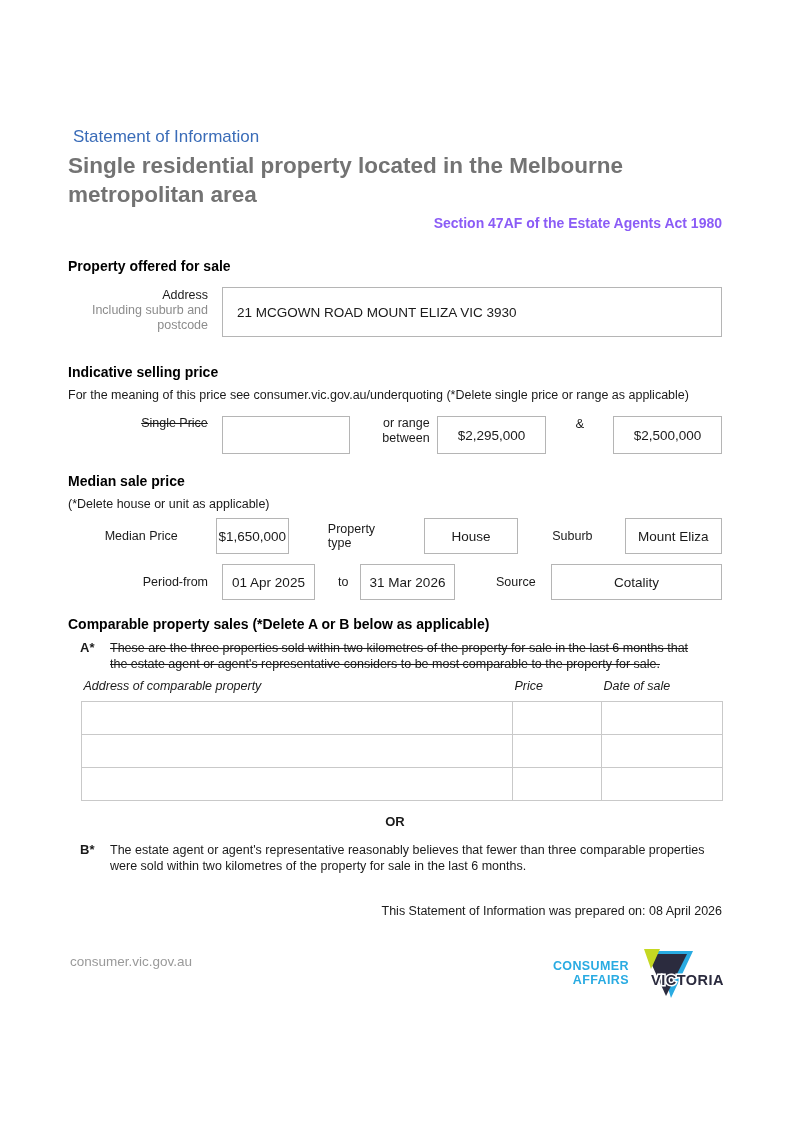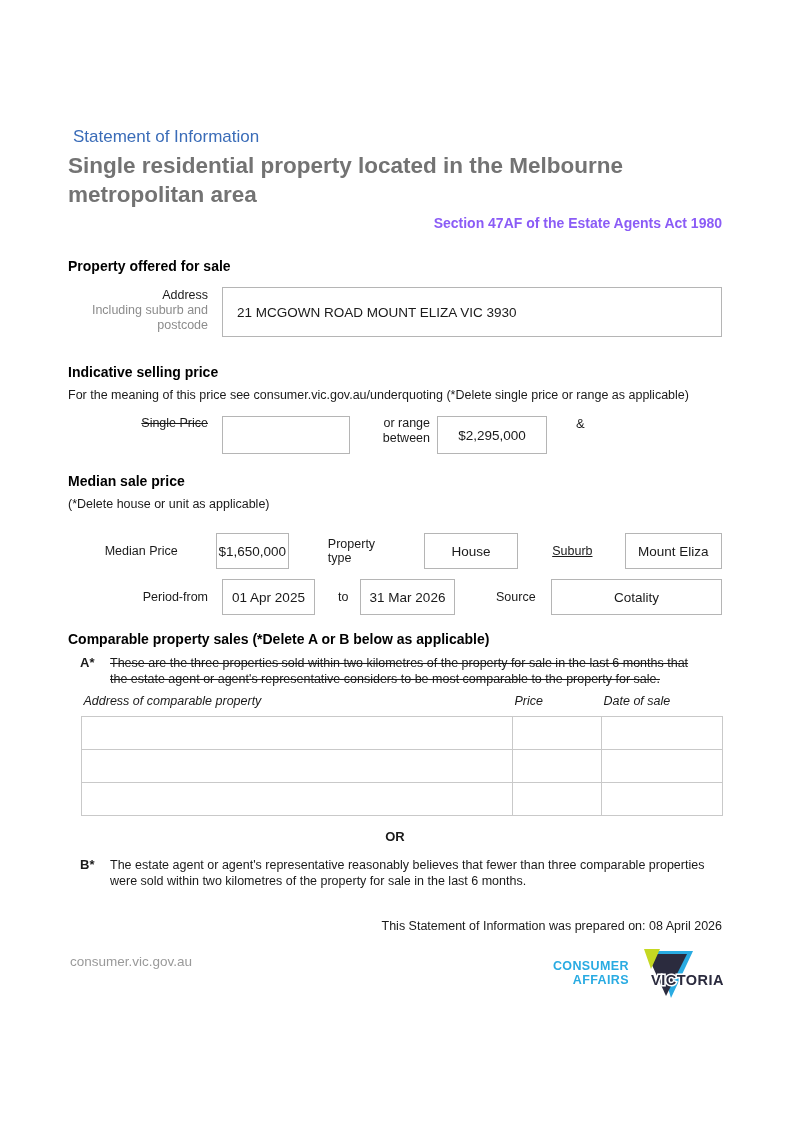--- a/index.html
+++ b/index.html
@@ -40,27 +40,27 @@
   .price-row { margin-top:13px; display:flex; align-items:flex-start; height:38px; }
   .single-price-lbl { width:140px; text-align:right; font-size:12.5px; text-decoration:line-through; }
   .single-price-box { width:128px; height:38px; margin-left:14px; }
   .range-lbl { width:56px; margin-left:24px; text-align:right; font-size:12.5px; line-height:15px; }
   .range-box1 { width:110px; height:38px; margin-left:7px; }
   .amp { margin-left:29px; font-size:13px; }
   .range-box2 { width:109px; height:38px; margin-left:29px; }
 
   
   .median-row { display:flex; align-items:center; height:36px; }
-  .median-row1 { margin-top:21px;gap:24px; }
+  .median-row1 { margin-top:6px;gap:24px; }
   .median-row2 { margin-top:10px; }
   .m-lbl1 { width:140px; text-align:right; font-size:12.5px; }
   .m-box-price { width:93px; height:36px; margin-left:14px; }
   .m-lbl-ptype { width:74px; margin-left:15px; font-size:12.5px; }
   .m-box-ptype { width:120px; height:36px; margin-left:14px; }
-  .m-lbl-suburb { width:42px; margin-left:10px; font-size:12.5px;text-decoration:underline; }
+  .m-lbl-suburb { width:42px; margin-left:10px; font-size:12.5px; }
   .m-box-suburb { width:124px; height:36px; margin-left:8px; }
   .m-lbl-to { width:12px; margin-left:23px; font-size:12.5px; }
   .m-box-pto { width:95px; height:36px; margin-left:10px; }
   .m-lbl-source { width:43px; margin-left:41px; font-size:12.5px; }
   .m-box-source { width:171px; height:36px; margin-left:12px; }
 
   
   .option-row { display:flex; margin-left:12px; font-size:12.5px; line-height:16px; }
   .option-a { margin-top:7px; }
   .option-b { margin-top:13px; }
@@ -107,20 +107,23 @@
     <div class="price-row">
       <div class="single-price-lbl">Single Price</div>
       <div class="box single-price-box">
         <span></span>
       </div>
       <div class="range-lbl">or range between</div>
       <div class="box range-box1">
         <span>$2,295,000</span>
       </div>
       <div class="amp">&amp;</div>
+      <div class="box range-box2">
+        <span>$2,500,000</span>
+      </div>
     </div>
 
     <h2 class="h2-median">Median sale price</h2>
     <div class="note">(*Delete house or unit as applicable)</div>
     <div class="median-row median-row1">
       <div class="m-lbl1">Median Price</div>
       <div class="box m-box-price">
         <span>$1,650,000</span>
       </div>
       <div class="m-lbl-ptype">Property type</div>

